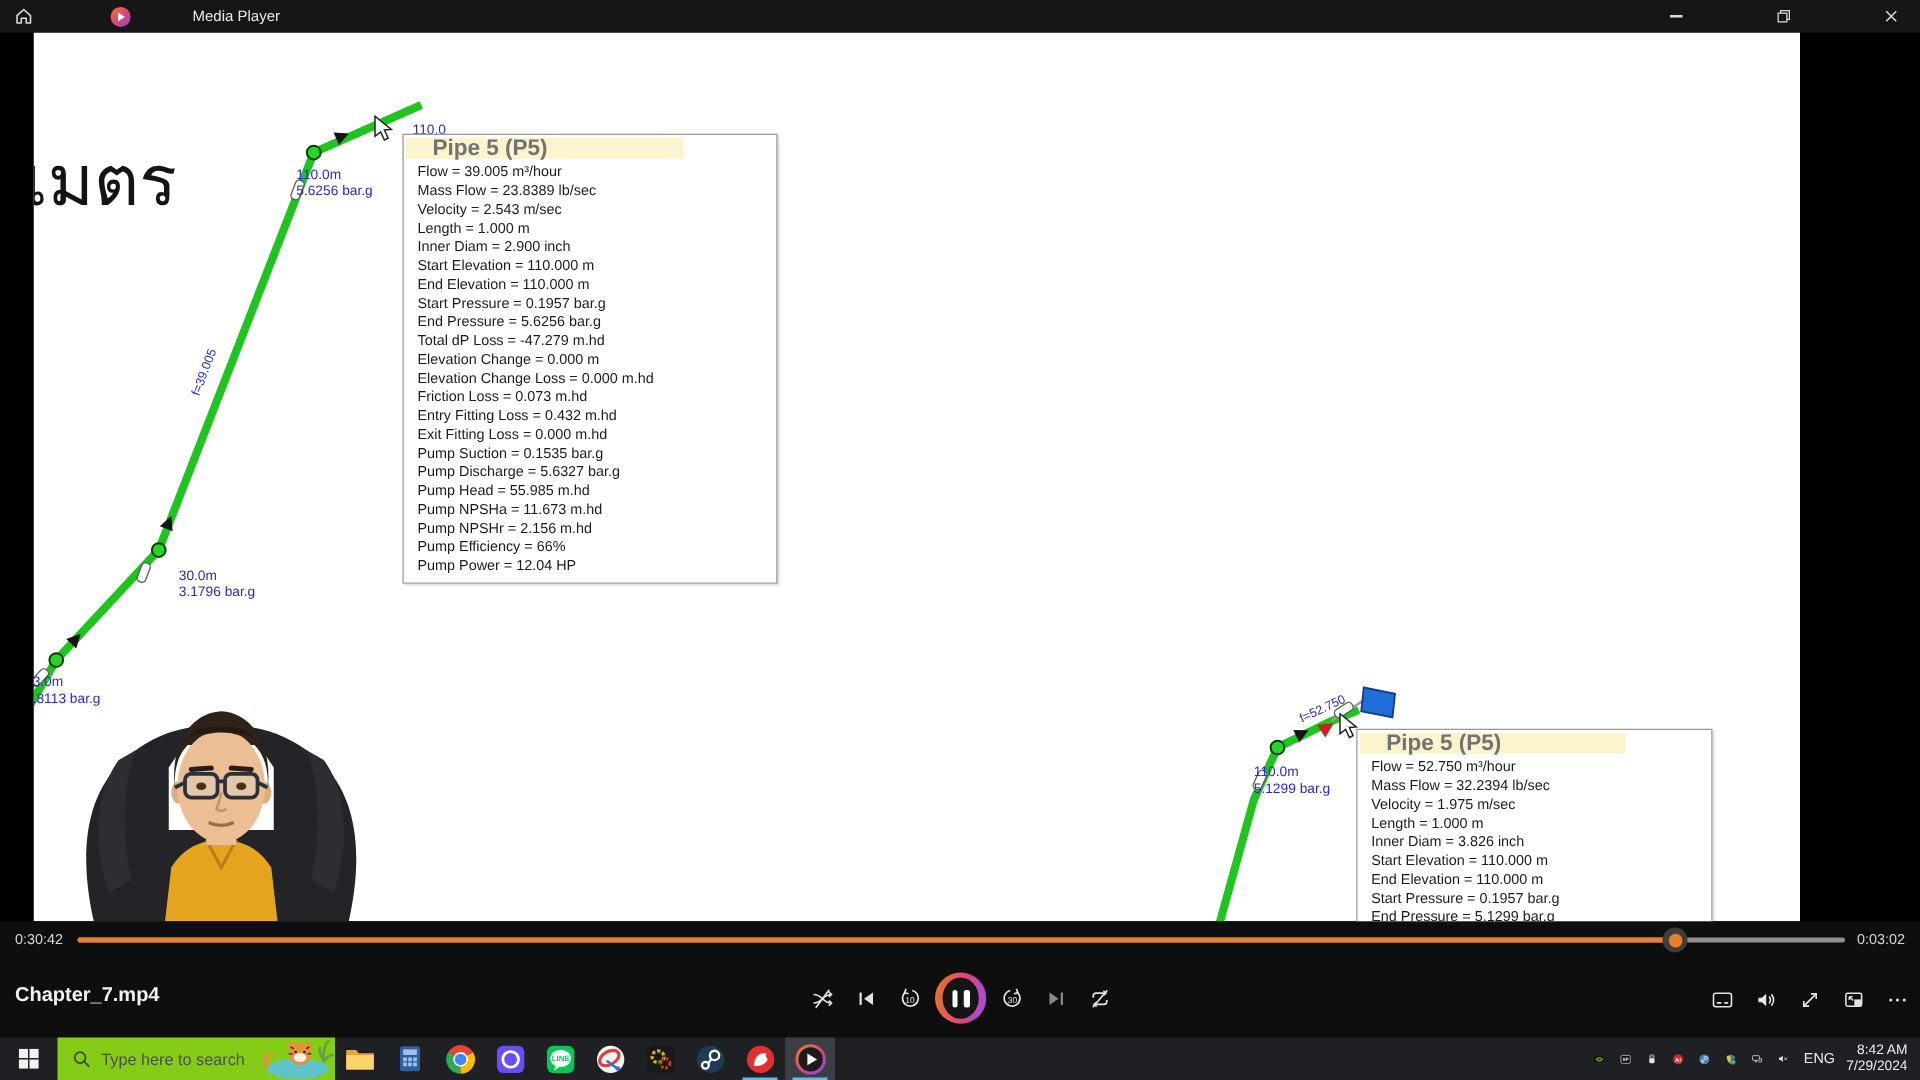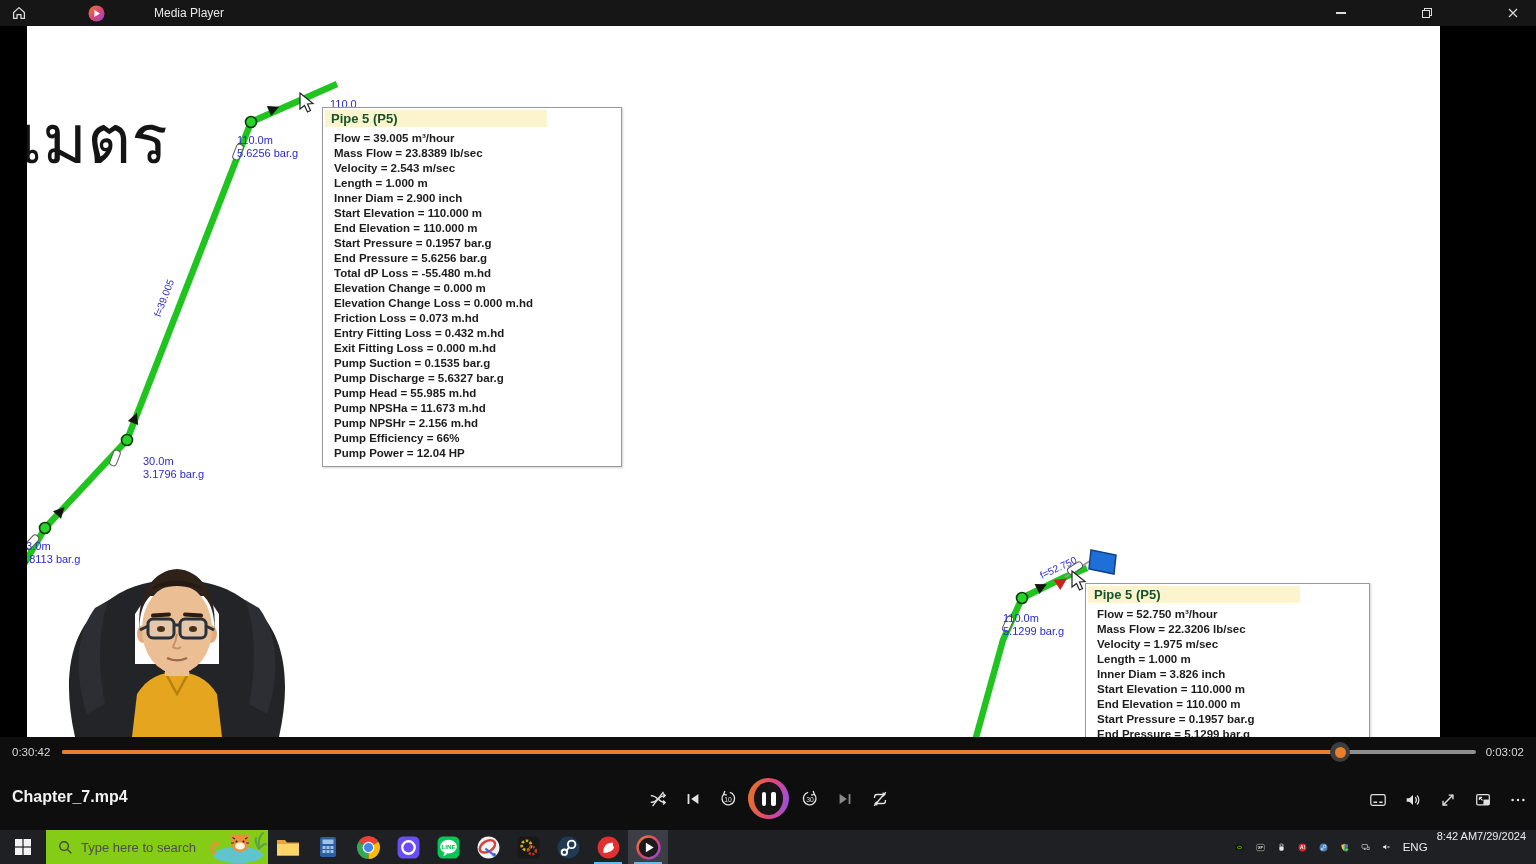--- a/index.html
+++ b/index.html
@@ -13,30 +13,30 @@
   .tb-logo{width:17px;height:17px;margin-left:10px;}
   .tb-name{color:#e8e8e8;font-size:12px;margin-left:9px;}
   .tb-spacer{flex:1;}
   .winbtn{width:46px;height:26px;display:flex;align-items:center;justify-content:center;
           background:none;border:none;color:#dcdcdc;font-size:12px;}
   .min-glyph{display:block;width:10px;height:1.5px;background:#dcdcdc;}
 
   
   .video-area{position:absolute;top:26px;left:0;width:1536px;height:711px;background:#000;}
   .frame{position:absolute;left:27px;top:0;width:1413px;height:711px;background:#fff;overflow:hidden;}
-  .overlay-big{position:absolute;left:-8px;top:59px;font-size:68px;color:#141414;z-index:2;white-space:nowrap;}
+  .overlay-big{position:absolute;left:-8px;top:74px;font-size:56px;color:#141414;z-index:2;white-space:nowrap;}
   .pipes-svg{position:absolute;left:0;top:0;z-index:1;}
   .plabel{position:absolute;color:#2a2ace;font-size:11px;line-height:12.5px;z-index:2;white-space:nowrap;}
   .plabel.diag{font-size:10px;}
   .caption{position:absolute;left:810px;top:302px;width:500px;text-align:center;color:#0c0c0c;
            font-size:47px;line-height:74px;z-index:2;white-space:nowrap;}
   .tooltip{position:absolute;background:#fff;border:1px solid #9a9a9a;z-index:5;box-shadow:1px 1px 2px rgba(0,0,0,.18);}
   .tt-header{margin:2px 2px 0 2px;background:#fbf4cc;height:17px;display:flex;align-items:center;}
-  .tt-title{font-weight:bold;font-size:13px;color:#14532d;padding-left:6px;}
-  .tt-body{padding-top:4px;font-weight:bold;}
+  .tt-title{font-weight:bold;font-size:18px;color:#737373;padding-left:21px;}
+  .tt-body{padding-top:4px;}
   .tt-line{font-size:11.5px;line-height:15px;color:#1c1c1c;padding-left:11px;white-space:nowrap;}
   .cursor{position:absolute;z-index:6;}
   .avatar{position:absolute;left:20px;top:528px;z-index:4;}
 
   
   .chrome{position:absolute;top:737px;left:0;width:1536px;height:93px;background:#0e0e0e;}
   .time-label{position:absolute;color:#d6d6d6;font-size:11.5px;top:9px;}
   .seek-track{position:absolute;left:62px;top:13px;width:1414px;height:4px;background:#8f8f8f;border-radius:2px;}
   .seek-fill{position:absolute;left:0;top:0;height:4px;background:#e87f2f;border-radius:2px;}
   .seek-handle{position:absolute;top:-8px;width:20px;height:20px;margin-left:-10px;border-radius:50%;
@@ -57,21 +57,21 @@
   .tk-start{width:46px;height:34px;display:flex;align-items:center;justify-content:center;background:none;border:none;}
   .tk-search{width:222px;height:34px;background:#84cc16;display:flex;align-items:center;position:relative;border:none;padding:0;}
   .tk-search-text{color:#4d4d4d;font-size:13px;margin-left:8px;white-space:nowrap;}
   .tk-slot{width:40px;height:34px;display:flex;align-items:center;justify-content:center;background:none;border:none;position:relative;}
   .tk-slot.active{background:#3b3f45;}
   .tk-underline{position:absolute;bottom:0;left:6px;width:28px;height:2px;background:#6cb8e8;}
   .tray{margin-left:auto;display:flex;align-items:center;height:34px;}
   .tray-ic{width:21px;height:34px;display:flex;align-items:center;justify-content:center;background:none;border:none;}
   .tray-lang{color:#ececec;font-size:11.5px;width:34px;text-align:center;background:none;border:none;height:18px;}
   .tray-clock{color:#ececec;font-size:11px;line-height:13px;text-align:right;background:none;border:none;
-              padding:0 10px 0 6px;height:34px;display:flex;flex-direction:row;justify-content:center;}
+              padding:0 10px 0 6px;height:34px;display:flex;flex-direction:column;justify-content:center;}
 </style>
 </head>
 <body>
 
 <div class="screen">
 
   <div class="titlebar">
     <button class="tb-home">
       <svg width="18" height="18" viewBox="0 0 20 20">
         <path d="M4 9.5 L10 4 L16 9.5 V16 H12.2 V11.8 H7.8 V16 H4 Z" fill="none" stroke="#dcdcdc" stroke-width="1.4" stroke-linejoin="round"></path>
@@ -171,21 +171,21 @@
         <div class="tt-body">
             <div class="tt-line">Flow = 39.005 m³/hour</div>
             <div class="tt-line">Mass Flow = 23.8389 lb/sec</div>
             <div class="tt-line">Velocity = 2.543 m/sec</div>
             <div class="tt-line">Length = 1.000 m</div>
             <div class="tt-line">Inner Diam = 2.900 inch</div>
             <div class="tt-line">Start Elevation = 110.000 m</div>
             <div class="tt-line">End Elevation = 110.000 m</div>
             <div class="tt-line">Start Pressure = 0.1957 bar.g</div>
             <div class="tt-line">End Pressure = 5.6256 bar.g</div>
-            <div class="tt-line">Total dP Loss = -55.480 m.hd</div>
+            <div class="tt-line">Total dP Loss = -47.279 m.hd</div>
             <div class="tt-line">Elevation Change = 0.000 m</div>
             <div class="tt-line">Elevation Change Loss = 0.000 m.hd</div>
             <div class="tt-line">Friction Loss = 0.073 m.hd</div>
             <div class="tt-line">Entry Fitting Loss = 0.432 m.hd</div>
             <div class="tt-line">Exit Fitting Loss = 0.000 m.hd</div>
             <div class="tt-line">Pump Suction = 0.1535 bar.g</div>
             <div class="tt-line">Pump Discharge = 5.6327 bar.g</div>
             <div class="tt-line">Pump Head = 55.985 m.hd</div>
             <div class="tt-line">Pump NPSHa = 11.673 m.hd</div>
             <div class="tt-line">Pump NPSHr = 2.156 m.hd</div>
@@ -196,21 +196,21 @@
 
       <div class="caption">
       </div>
 
       <div class="tooltip" style="left:1058px;top:557px;width:283px;height:170px;">
         <div class="tt-header" style="width:212px;">
           <span class="tt-title">Pipe 5 (P5)</span>
         </div>
         <div class="tt-body">
             <div class="tt-line">Flow = 52.750 m³/hour</div>
-            <div class="tt-line">Mass Flow = 22.3206 lb/sec</div>
+            <div class="tt-line">Mass Flow = 32.2394 lb/sec</div>
             <div class="tt-line">Velocity = 1.975 m/sec</div>
             <div class="tt-line">Length = 1.000 m</div>
             <div class="tt-line">Inner Diam = 3.826 inch</div>
             <div class="tt-line">Start Elevation = 110.000 m</div>
             <div class="tt-line">End Elevation = 110.000 m</div>
             <div class="tt-line">Start Pressure = 0.1957 bar.g</div>
             <div class="tt-line">End Pressure = 5.1299 bar.g</div>
           </div>
       </div>
 

